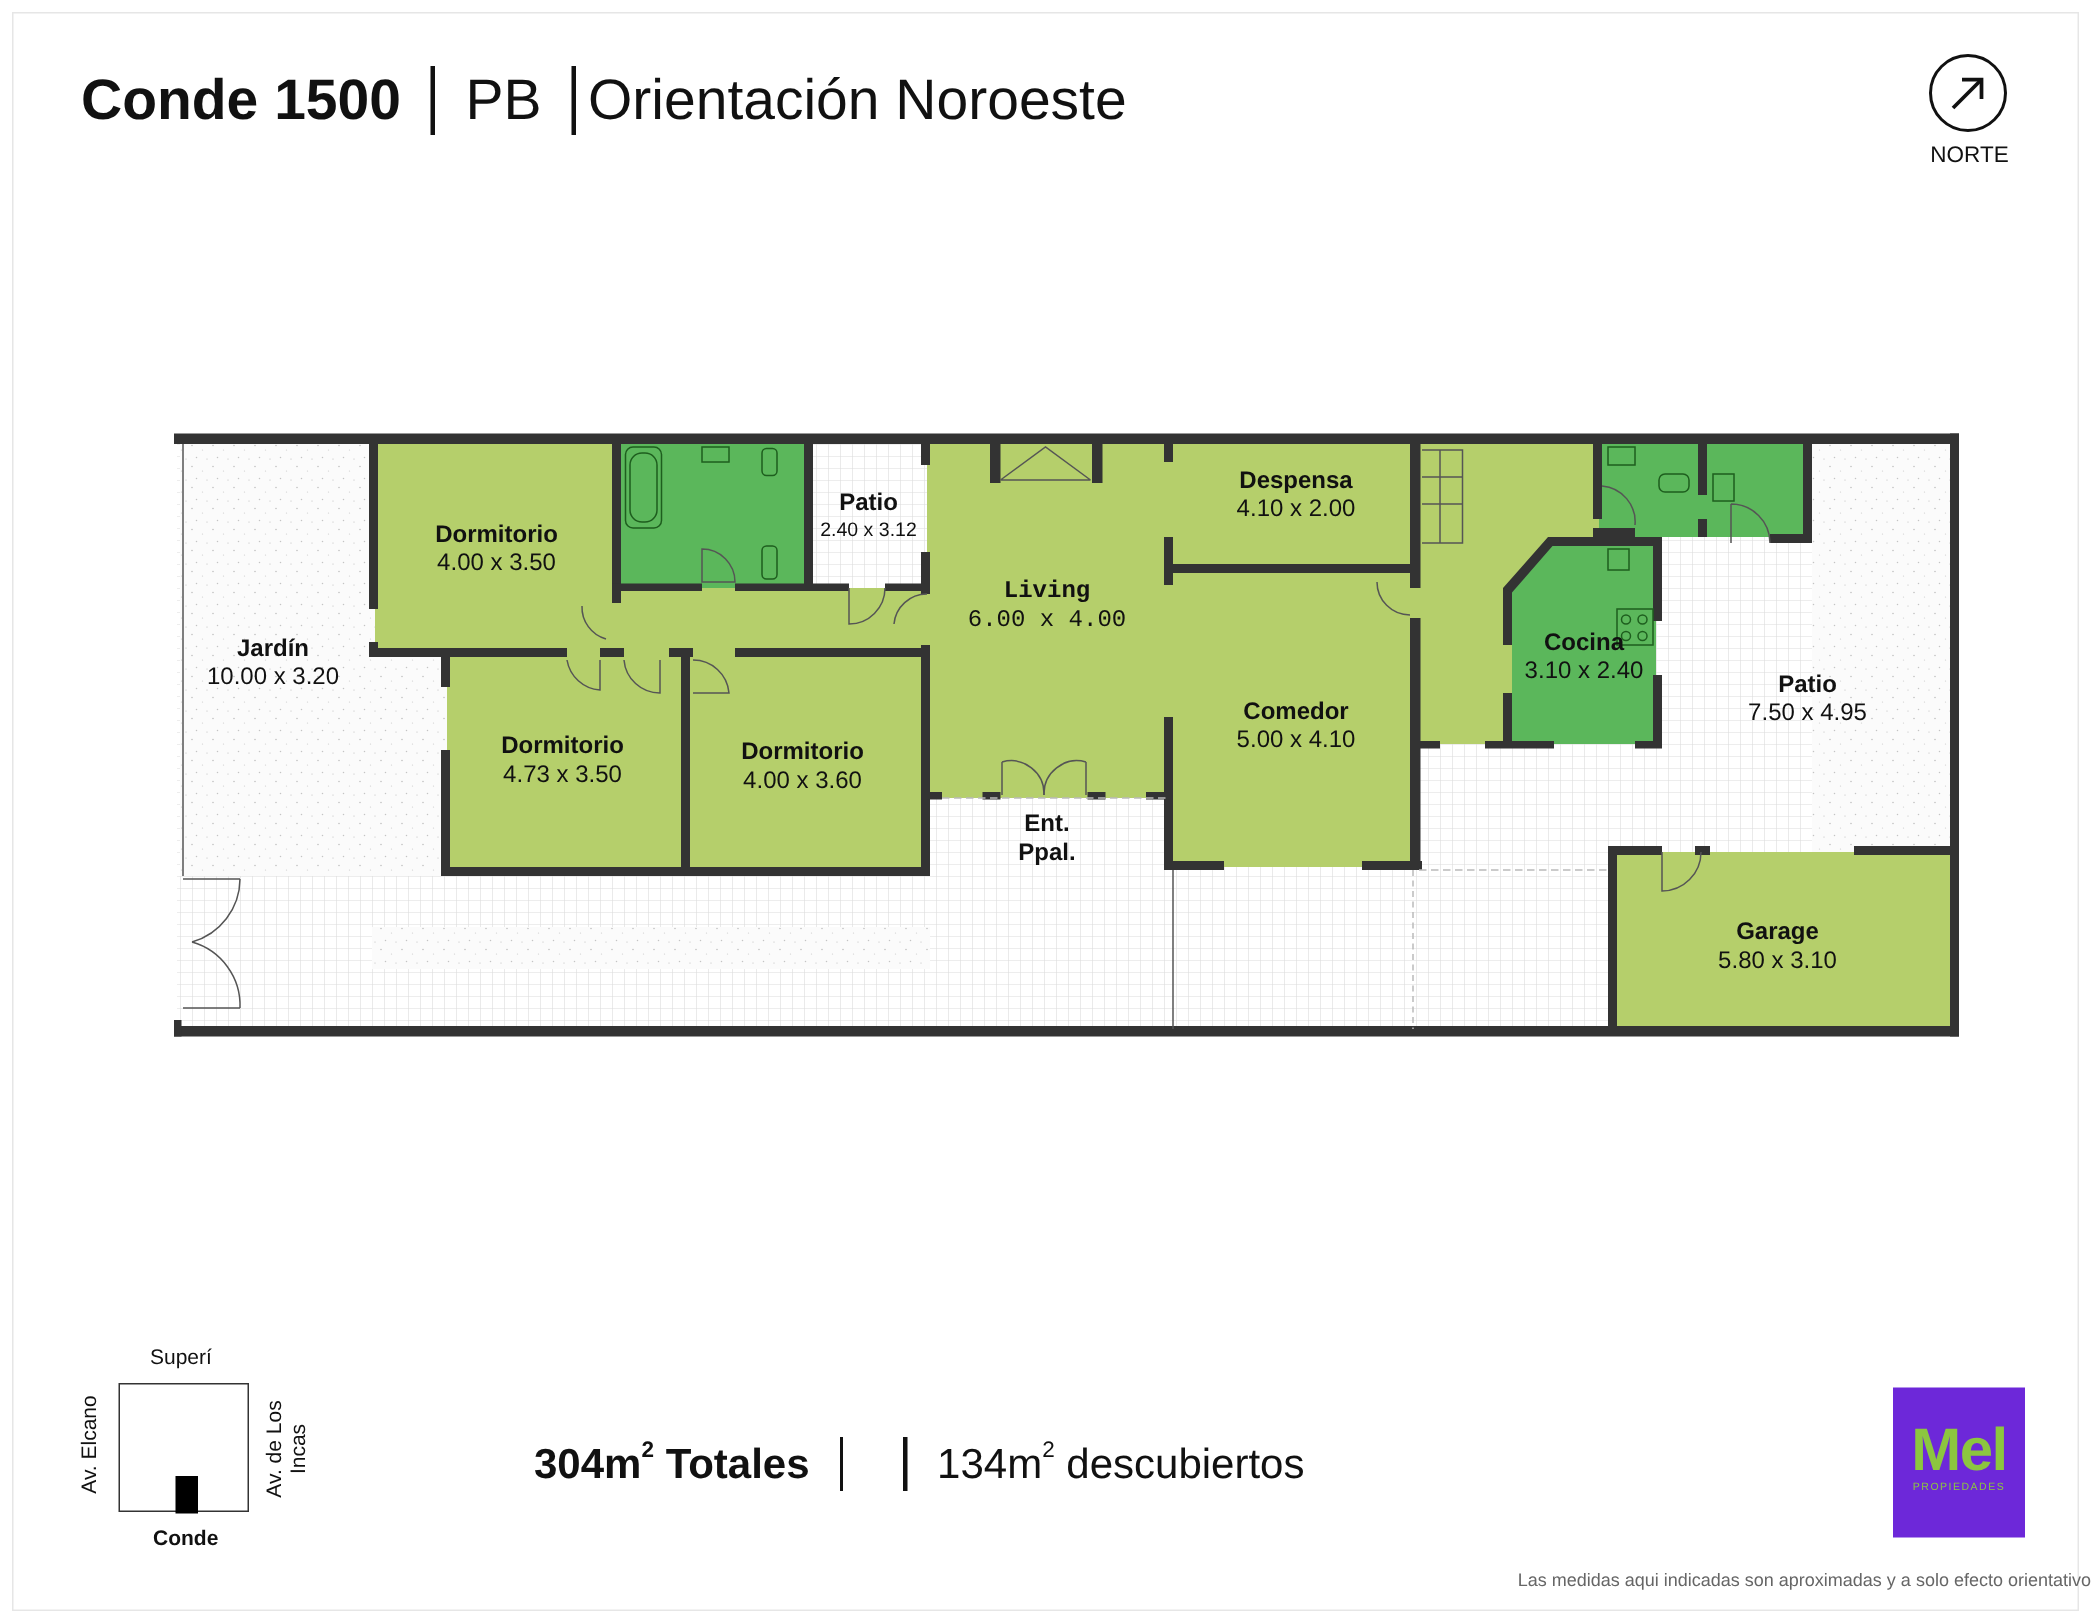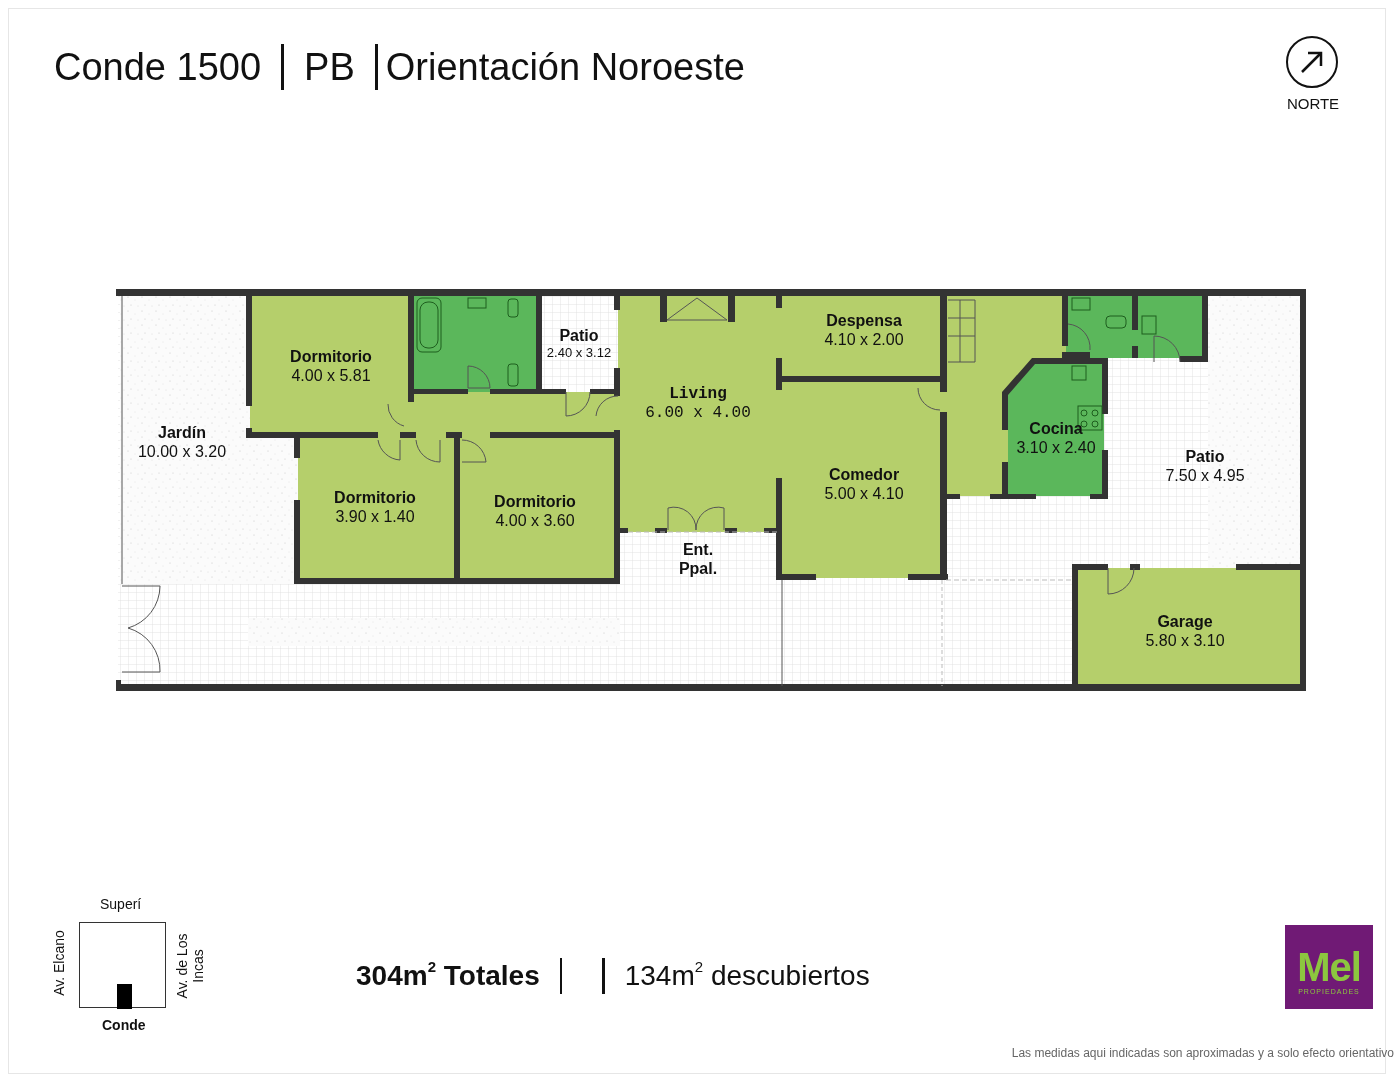--- a/index.html
+++ b/index.html
@@ -1,39 +1,39 @@
 <!DOCTYPE html>
 <html><head>
 <meta charset="utf-8">
 <style>
   html, body { margin:0; padding:0; background:#ffffff; }
   body { width:1394px; height:1080px; position:relative; overflow:hidden; font-family:"Liberation Sans", sans-serif; color:#111; }
   .frame { position:absolute; left:8px; top:8px; width:1376px; height:1064px; border:1px solid #e6e6e6; }
   .title { position:absolute; left:54px; top:44px; font-size:38px; white-space:nowrap; display:flex; align-items:center; }
-  .title .b { font-weight:normal; }
+  .title .b { font-weight:bold; }
   .title .sep { display:inline-block; width:3px; height:46px; background:#111; margin:0 20px; }
   .title .sep2 { margin:0 8px 0 20px; }
   .north { position:absolute; left:1286px; top:36px; width:52px; height:52px; border:2.5px solid #111; border-radius:50%; box-sizing:border-box; }
   .north-label { position:absolute; left:1280px; top:95px; width:66px; text-align:center; font-size:15px; }
   .plan { position:absolute; left:0; top:0; width:1394px; height:1080px; }
   .room-label { position:absolute; text-align:center; line-height:19px; font-size:16px; color:#111; }
   .room-label .n { font-weight:bold; display:block; }
   .room-label.small { font-size:13px; line-height:17px; }
   .room-label.small .n { font-size:16px; }
   .loc-top { position:absolute; left:100px; top:896px; font-size:14px; }
   .loc-box { position:absolute; left:79px; top:922px; width:87px; height:86px; border:1px solid #333; box-sizing:border-box; }
   .loc-lot { position:absolute; left:117px; top:984px; width:15px; height:25px; background:#000; }
   .loc-left { position:absolute; left:24px; top:955px; width:70px; font-size:14px; transform:rotate(-90deg); transform-origin:center; text-align:center; }
   .loc-right { position:absolute; left:150px; top:950px; width:80px; font-size:14px; transform:rotate(-90deg); transform-origin:center; text-align:center; line-height:16px; }
   .loc-bottom { position:absolute; left:102px; top:1017px; font-size:14px; font-weight:bold; }
   .totals { position:absolute; left:356px; top:958px; font-size:28px; white-space:nowrap; display:flex; align-items:center; }
   .totals .b { font-weight:bold; }
   .totals sup { font-size:15px; vertical-align:top; position:relative; top:-2px; }
   .totals .sep { display:inline-block; width:2.5px; height:36px; background:#111; margin:0 20px; }
-  .logo { position:absolute; left:1262px; top:925px; width:88px; height:84px; background:#701a75; text-align:center;margin-left:23px; }
+  .logo { position:absolute; left:1262px; top:925px; width:88px; height:100px; background:#6d28d9; text-align:center; }
   .logo .m { color:#8cc63f; font-weight:bold; font-size:40px; line-height:40px; margin-top:22px; letter-spacing:-1px; }
   .logo .p { color:#8cc63f; font-size:7px; letter-spacing:1px; margin-top:1px; }
   .disclaimer { position:absolute; left:0; width:1394px; top:1046px; text-align:right; font-size:12px; color:#666; }
 </style>
 </head>
 <body>
 
 <div class="frame"></div>
 
 <div class="title">
@@ -194,27 +194,27 @@
       <circle cx="1095" cy="413" r="3"></circle>
     <circle cx="1084" cy="424" r="3"></circle>
       <circle cx="1095" cy="424" r="3"></circle>
   </g>
 </svg>
 
 <div class="room-label" style="left:122px;top:423px;width:120px;">
   <span class="n">Jardín</span><span>10.00 x 3.20</span>
 </div>
 <div class="room-label" style="left:260px;top:347px;width:142px;">
-  <span class="n">Dormitorio</span><span>4.00 x 5.81</span>
+  <span class="n">Dormitorio</span><span>4.00 x 3.50</span>
 </div>
 <div class="room-label small" style="left:540px;top:327px;width:78px;">
   <span class="n">Patio</span><span>2.40 x 3.12</span>
 </div>
 <div class="room-label" style="left:300px;top:488px;width:150px;">
-  <span class="n">Dormitorio</span><span>3.90 x 1.40</span>
+  <span class="n">Dormitorio</span><span>4.73 x 3.50</span>
 </div>
 <div class="room-label" style="left:460px;top:492px;width:150px;">
   <span class="n">Dormitorio</span><span>4.00 x 3.60</span>
 </div>
 <div class="room-label" style="left:628px;top:385px;width:140px;font-family:Liberation Mono, monospace;">
   <span class="n">Living</span><span>6.00 x 4.00</span>
 </div>
 <div class="room-label" style="left:794px;top:311px;width:140px;">
   <span class="n">Despensa</span><span>4.10 x 2.00</span>
 </div>

